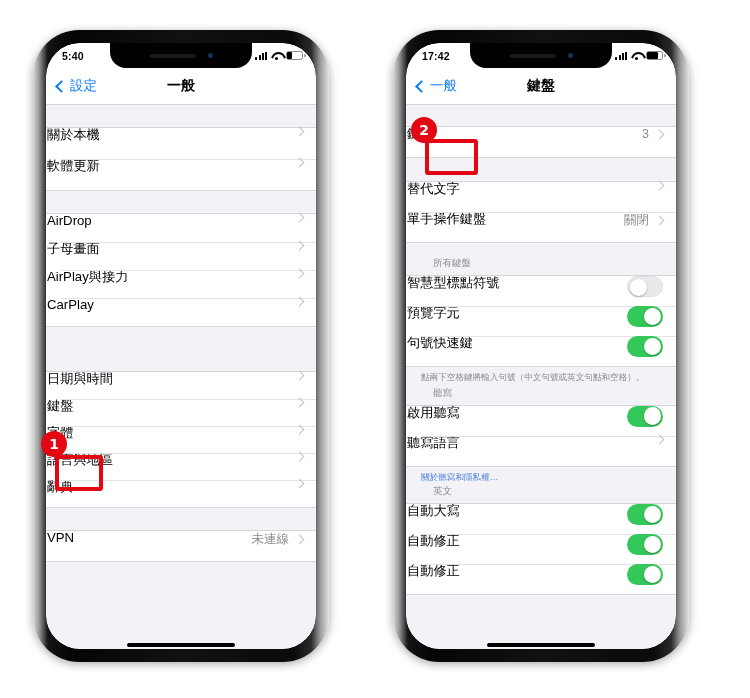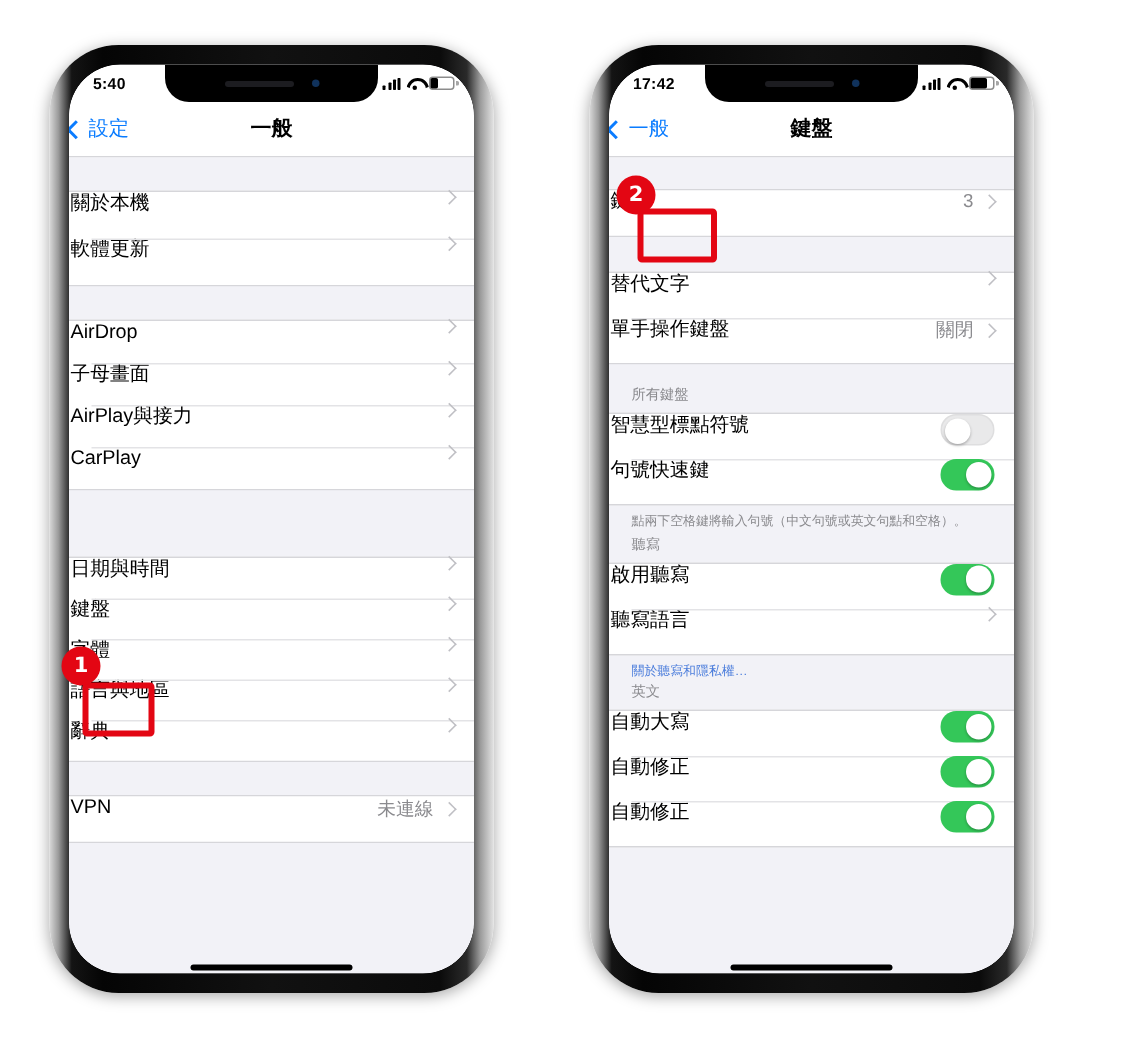--- a/index.html
+++ b/index.html
@@ -79,21 +79,21 @@
   .batt .fill{position:absolute;left:1.2px;top:1.2px;bottom:1.2px;background:#000;border-radius:1.2px;}
 
   
   .navbar{
     flex:0 0 36px;background:#fff;position:relative;
     display:flex;align-items:center;justify-content:center;
     border-bottom:.5px solid #d6d6da;
   }
   .navtitle{font-size:14px;font-weight:bold;color:#000;}
   .navback{
-    position:absolute;left:0;top:50%;transform:translateY(-50%);
+    position:absolute;left:11px;top:50%;transform:translateY(-50%);
     display:flex;align-items:center;gap:3px;color:#0a7cff;font-size:13.5px;
   }
   .chev-l{
     width:7px;height:7px;border-left:2px solid #0a7cff;border-bottom:2px solid #0a7cff;
     transform:rotate(45deg);display:inline-block;margin-right:1px;
   }
 
   
   .content{flex:1 1 auto;background:#f2f2f7;overflow:hidden;position:relative;}
   .gap{background:#f2f2f7;}
@@ -108,21 +108,21 @@
   }
   .row .lbl{font-size:13.2px;color:#000;line-height:1;}
   .row .right{display:flex;align-items:center;gap:7px;}
   .row .val{font-size:12.5px;color:#8a8a8e;}
   .chev-r{
     width:6px;height:6px;border-top:1.6px solid #bfbfc4;border-right:1.6px solid #bfbfc4;
     transform:rotate(45deg);display:inline-block;
   }
   .hdr{
     font-size:9.5px;color:#8a8a8e;padding:0 15px 5px 15px;
-    display:flex;align-items:flex-end;box-sizing:border-box;
+    display:flex;align-items:flex-end;box-sizing:border-box;margin-left:12px;
   }
   .foot{
     font-size:8.6px;color:#8a8a8e;padding:5px 15px 6px 15px;
     line-height:1.35;box-sizing:border-box;
   }
   .foot.link{color:#4e7fdc;}
 
   
   .sw{
     width:36px;height:21px;border-radius:11px;position:relative;
@@ -370,20 +370,26 @@
           <div class="gap" style="height:17px"></div>
           <div class="hdr" style="height:15px">所有鍵盤</div>
           <div class="group">
             <div class="row" style="height:30px">
               <span class="lbl">智慧型標點符號</span>
               <span class="sw off">
                   <span class="knob"></span>
                 </span>
             </div>
             <div class="row" style="height:30px">
+              <span class="lbl">預覽字元</span>
+              <span class="sw on">
+                  <span class="knob"></span>
+                </span>
+            </div>
+            <div class="row" style="height:30px">
               <span class="lbl">句號快速鍵</span>
               <span class="sw on">
                   <span class="knob"></span>
                 </span>
             </div>
           </div>
           <div class="foot">點兩下空格鍵將輸入句號（中文句號或英文句點和空格）。</div>
 
           <div class="hdr" style="height:15px">聽寫</div>
           <div class="group">

